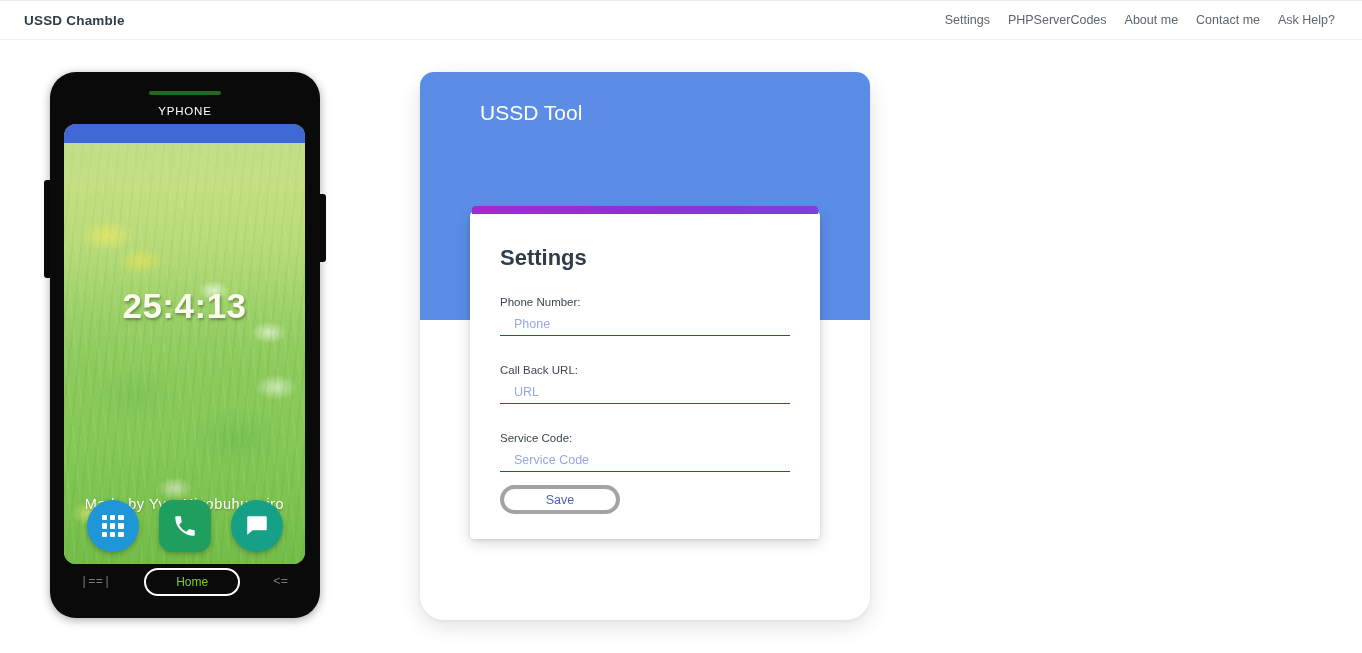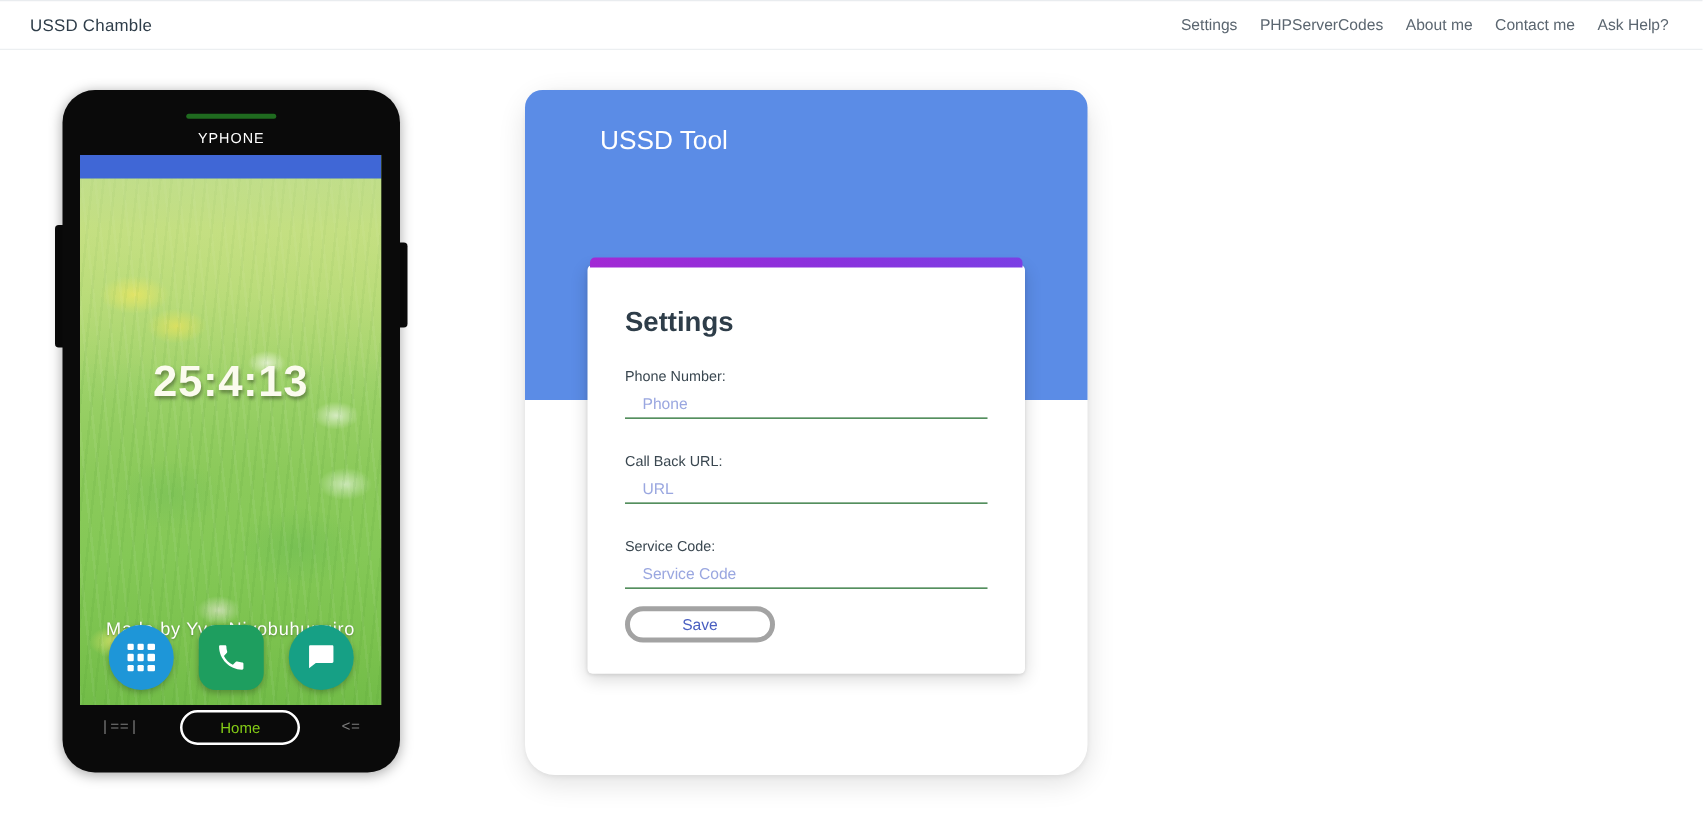--- a/index.html
+++ b/index.html
@@ -25,21 +25,21 @@
     justify-content: space-between;
   }
   .navbar::before{
     content:"";
     position:absolute; top:-1px; left:0; width:100%; height:1px;
     background:#e9ecef;
   }
   .brand {
     margin-left: 24px;
     font-size: 13.5px;
-    font-weight: normal;
+    font-weight: bold;
     color: #2e3d49;
     letter-spacing: .2px;
     white-space: nowrap;
   }
   .nav-links {
     margin-right: 18px;
     display: flex;
     align-items: center;
     gap: 0px;
   }
@@ -96,20 +96,21 @@
     font-weight: normal;
     letter-spacing: .8px;
   }
 
   .screen {
     position: absolute;
     left: 14px; top: 52px;
     width: 241px; height: 440px;
     overflow: hidden;
     background: #a9d66c;
+    border-radius: 12px;
   }
   .statusbar {
     position: absolute;
     top: 0; left: 0;
     width: 100%; height: 19px;
     background: #4067d6;
   }
   .wallpaper {
     position: absolute;
     top: 19px; left: 0;

